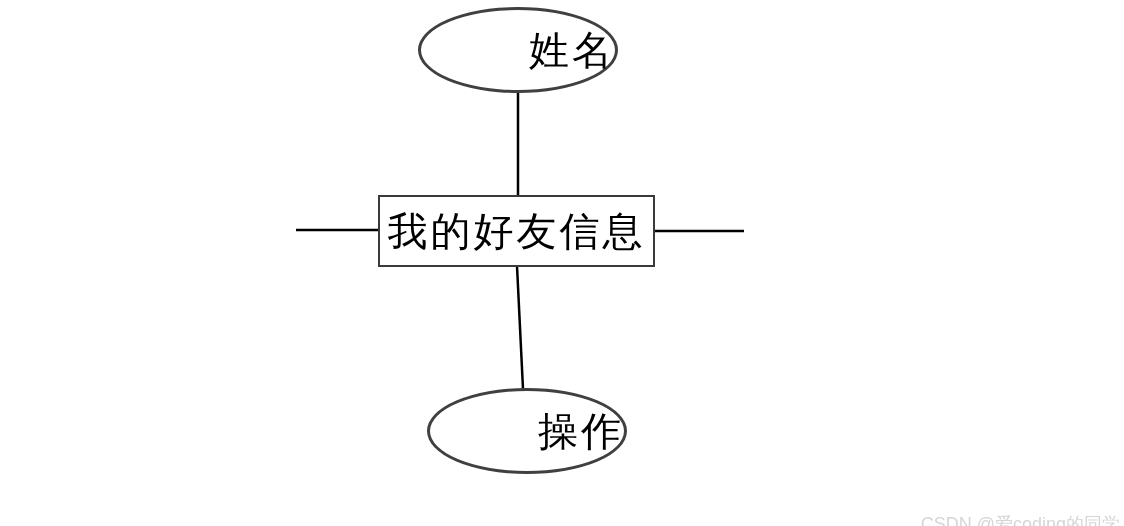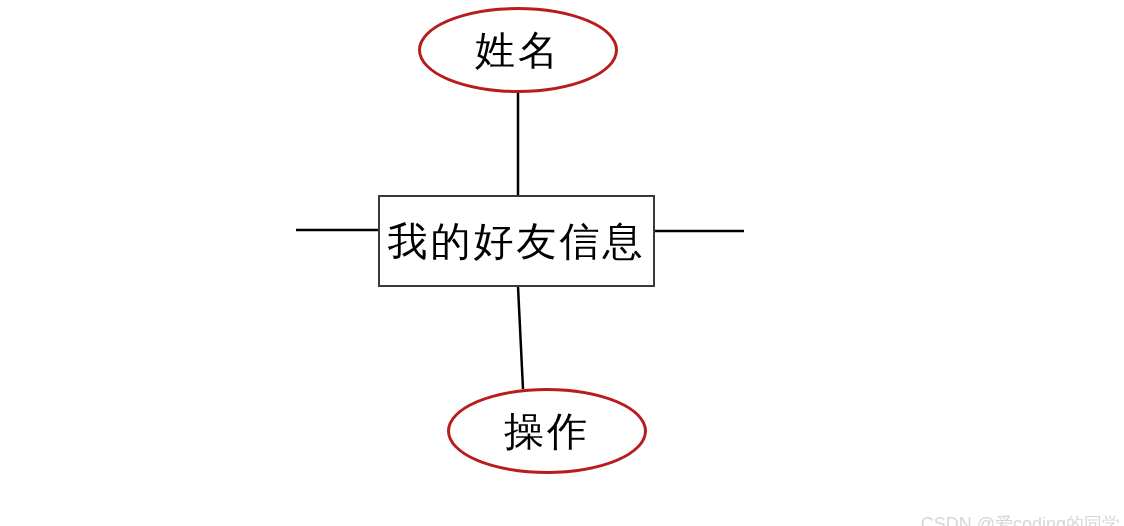--- a/index.html
+++ b/index.html
@@ -28,32 +28,33 @@
     align-items: center;
     justify-content: center;
     text-align: center;
     color: #000000;
     font-size: 40px;
     letter-spacing: 3px;
     line-height: 1.12;
     background: #ffffff;
   }
   .ellipse {
-    border: 3px solid #b91c1c;
+    border: 3px solid #404040;
     border-radius: 50%;
+    justify-content: flex-end;
   }
   .rect {
     border: 2px solid #3a3a3a;
     border-radius: 0;
   }
   .node-top    { left: 418px; top: 7px;   width: 200px; height: 86px; }
   .node-left   { left: 95px;  top: 185px; width: 202px; height: 89px; }
   .node-right  { left: 743px; top: 183px; width: 202px; height: 94px; }
-  .node-bottom { left: 447px; top: 388px; width: 200px; height: 86px; }
-  .node-center { left: 378px; top: 195px; width: 277px; height: 92px; }
+  .node-bottom { left: 427px; top: 388px; width: 200px; height: 86px; }
+  .node-center { left: 378px; top: 195px; width: 277px; height: 72px; }
   .node-right .label {
     display: inline-block;
     width: 135px;
     word-break: break-all;
   }
   .watermark {
     position: absolute;
     left: 900px;
     top: 512px;
     width: 220px;

